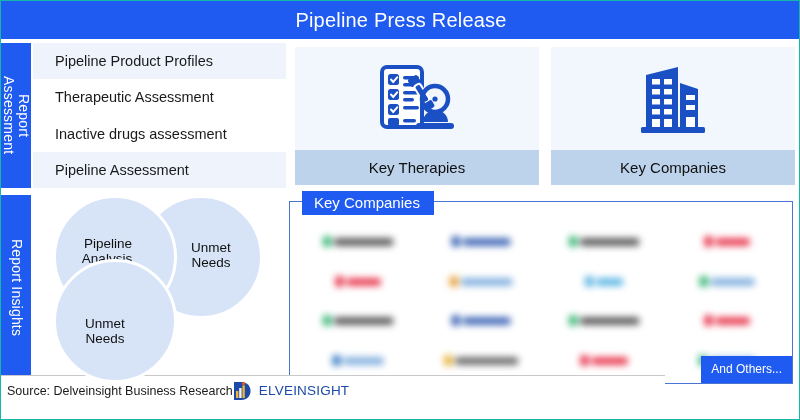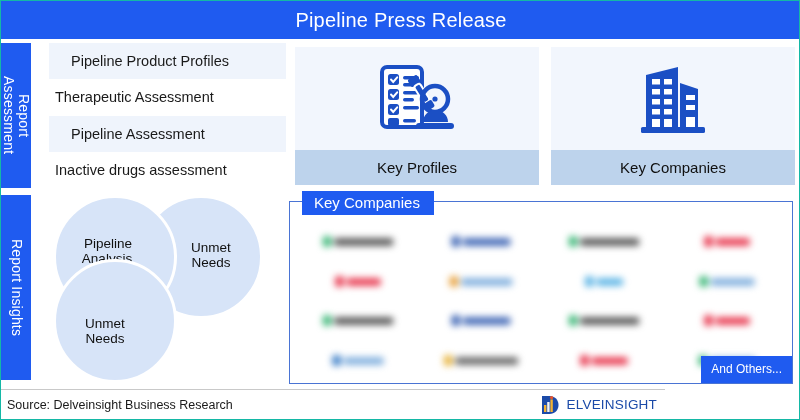--- a/index.html
+++ b/index.html
@@ -72,21 +72,21 @@
   }
   .assess-item {
     flex: 1;
     display: flex;
     align-items: center;
     padding-left: 22px;
     font-size: 14.5px;
     color: #1a1a1a;
     background: #ffffff;
   }
-  .assess-item.alt { background: #EFF4FC; margin-left: 16px; }
+  .assess-item.alt { background: #EFF4FC; }
 
   
   .cards {
     position: absolute;
     left: 294px; top: 46px;
     width: 500px; height: 138px;
     display: flex;
     gap: 12px;
   }
   .card {
@@ -220,26 +220,25 @@
     background: #1F5BF0;
     color: #ffffff;
     font-size: 12px;
     padding: 6px 10px 7px;
     z-index: 6;
   }
 
   
   .footer {
     position: absolute;
-    left: 0; bottom: 0;
+    left: 0; bottom: 14px;
     width: 664px; height: 30px;
     border-top: 1px solid #c9c9c9;
     display: flex;
     align-items: center;
-    justify-content: space-between;
     padding: 0 8px 0 6px;
     background: #ffffff;
   }
   .source-text {
     font-size: 12.5px;
     color: #1a1a1a;
   }
   .brand {
     display: flex;
     align-items: center;
@@ -262,22 +261,22 @@
   </div>
 
   <div class="assessment-zone">
     <div class="vtab">
       <span>Report
 Assessment</span>
     </div>
     <div class="assess-list">
       <div class="assess-item alt">Pipeline Product Profiles</div>
       <div class="assess-item">Therapeutic Assessment</div>
+      <div class="assess-item">Inactive drugs assessment</div>
       <div class="assess-item alt">Pipeline Assessment</div>
-      <div class="assess-item">Inactive drugs assessment</div>
     </div>
   </div>
 
   <div class="cards">
 
     <div class="card">
       <div class="card-icon">
         <svg width="78" height="72" viewBox="0 0 78 72" fill="none">
           <rect x="4" y="4" width="40" height="60" rx="5" fill="#fff" stroke="#1b4fc4" stroke-width="4"></rect>
           <rect x="10" y="11" width="11" height="11" rx="2.5" fill="#1b4fc4"></rect>
@@ -297,21 +296,21 @@
             <rect x="42" y="10" width="11" height="9" rx="2.5" fill="#1b4fc4"></rect>
             <rect x="44" y="19" width="7" height="20" rx="2.5" fill="#1b4fc4" stroke="#fff" stroke-width="2"></rect>
             <rect x="43" y="39" width="9" height="8" rx="2" fill="#1b4fc4"></rect>
           </g>
           <circle cx="57" cy="36" r="13" fill="none" stroke="#1b4fc4" stroke-width="4.5"></circle>
           <circle cx="57" cy="36" r="2.6" fill="#1b4fc4"></circle>
           <path d="M45 59c0-7 5.6-12 12.5-12S70 52 70 59z" fill="#1b4fc4"></path>
           <rect x="38" y="60" width="38" height="6" rx="3" fill="#1b4fc4"></rect>
         </svg>
       </div>
-      <div class="card-label">Key Profiles</div>
+      <div class="card-label">Key Therapies</div>
     </div>
 
     <div class="card">
       <div class="card-icon">
         <svg width="74" height="72" viewBox="0 0 74 72" fill="none">
           <path d="M10 68V12L42 4v64z" fill="#1b4fc4"></path>
           <path d="M44 68V20l18 6v42z" fill="#1b4fc4"></path>
           <rect x="5" y="64" width="42" height="6" rx="1.6" fill="#1b4fc4"></rect>
           <rect x="43" y="64" width="26" height="6" rx="1.6" fill="#1b4fc4"></rect>
           <g fill="#fff">

